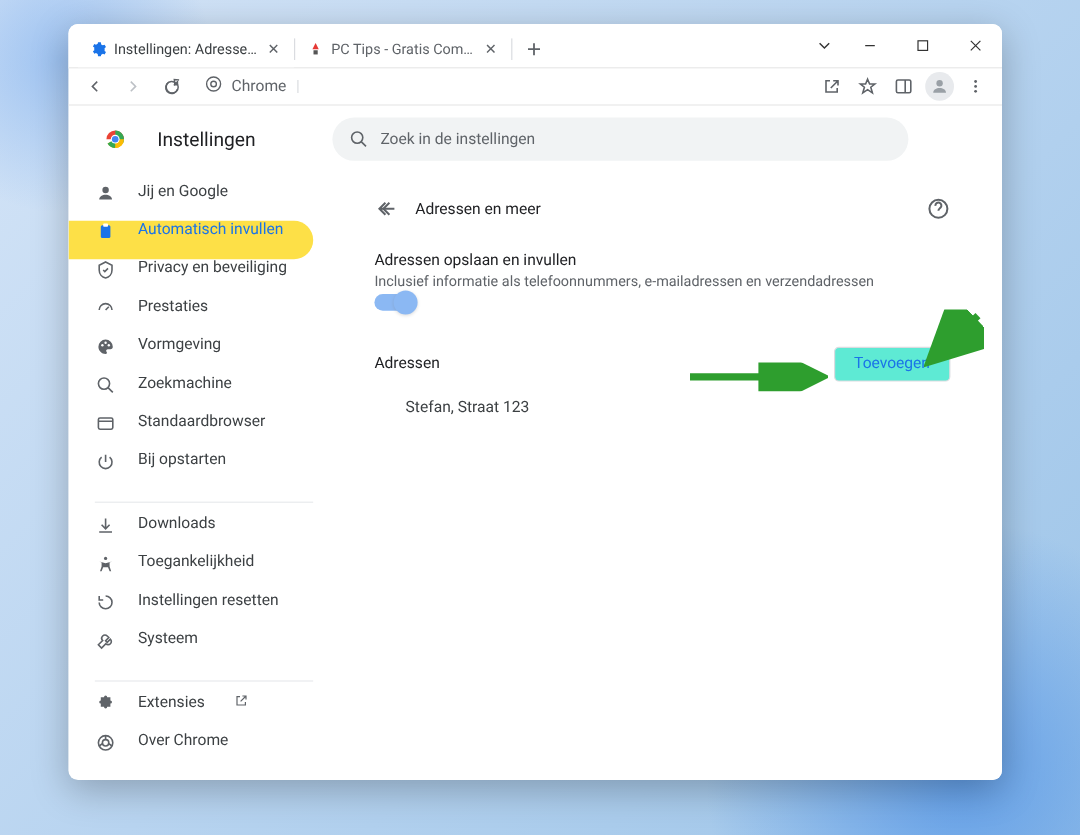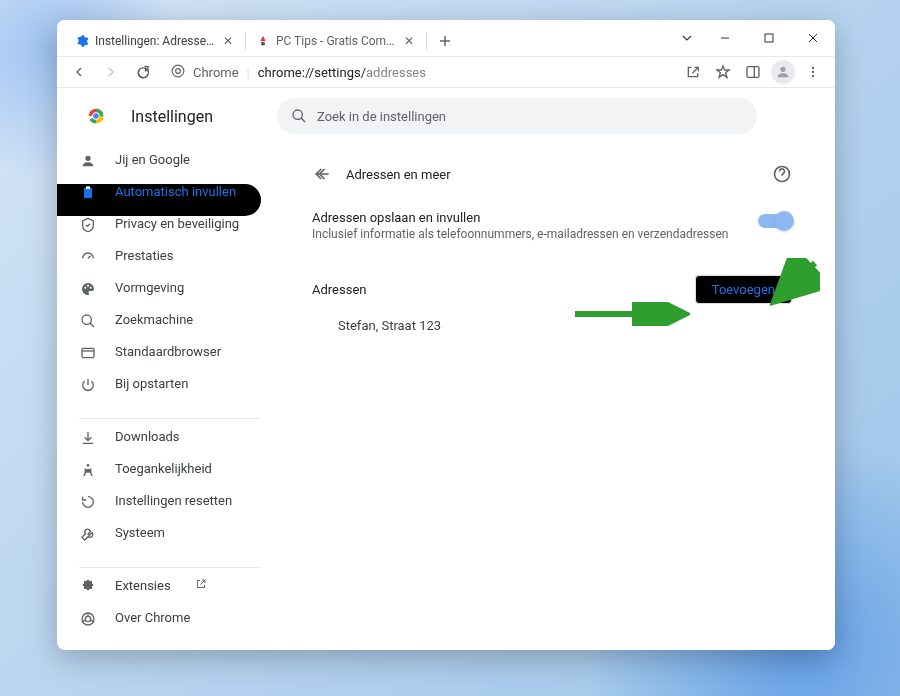--- a/index.html
+++ b/index.html
@@ -47,41 +47,41 @@
   .toolbar-right { display:flex; align-items:center; gap:2px; margin-left:6px; }
   .avatar { width:24px; height:24px; border-radius:50%; background:#e8eaed; display:flex; align-items:center; justify-content:center; }
   .settings-header { height:56px; display:flex; align-items:center; padding:0 28px; gap:24px; }
   .chrome-logo { width:22px; height:22px; }
   .settings-title { font-size:16px; color:#202124; font-weight:400; }
   .search-box { flex:1; max-width:480px; height:36px; background:#f1f3f4; border-radius:18px; display:flex; align-items:center; padding:0 14px; gap:10px; color:#5f6368; font-size:13px; margin-left:40px; }
 
   .main-area { flex:1; display:flex; }
   .sidebar { width:212px; padding:8px 8px 8px 0; overflow-y:auto; }
   .side-item { height:32px; display:flex; gap:18px; padding-left:22px; border-radius:0 16px 16px 0; font-size:13px; color:#3c4043; cursor:pointer; }
-  .side-item.active { background:#000000; color:#1a73e8; }
+  .side-item.active { background:#fde047; color:#1a73e8; }
   .side-item.active .side-ico { color:#1a73e8; }
   .side-ico { width:18px; height:18px; color:#5f6368; display:flex; align-items:center; justify-content:center; }
   .side-sep { height:1px; background:#e8eaed; margin:10px 0 10px 22px; }
   .ext-arrow { margin-left:6px; }
 
   .panel-wrap { flex:1; background:#fff; padding:10px 0 0 0; overflow:hidden; position:relative; }
   .panel { width:480px; margin:0 auto; }
   .panel-header { display:flex; align-items:center; height:40px; gap:14px; }
   .panel-back { width:20px; height:20px; color:#5f6368; cursor:pointer; }
   .panel-title { font-size:13px; color:#202124; flex:1; }
   .help-ico { width:20px; height:20px; color:#5f6368; cursor:pointer; }
-  .setting-row { display:flex; align-items:flex-start; padding:16px 0; }
+  .setting-row { display:flex; align-items:flex-start; padding:16px 0;flex-direction:column; }
   .setting-text { flex:1; }
   .setting-title { font-size:13px; color:#202124; }
   .setting-sub { font-size:12px; color:#5f6368; margin-top:2px; }
   .toggle { width:34px; height:14px; background:#1a73e8; border-radius:7px; position:relative; top:4px; cursor:pointer; opacity:.5; }
   .toggle::after { content:""; position:absolute; right:-2px; top:-3px; width:20px; height:20px; background:#1a73e8; border-radius:50%; box-shadow:0 1px 3px rgba(0,0,0,.3); }
   .section-row { display:flex; align-items:center; padding-top:18px; }
   .section-label { flex:1; font-size:13px; color:#202124; }
-  .add-btn { border:1px solid #dadce0; background:#000000; color:#1a73e8; font-size:13px; padding:6px 16px; border-radius:4px; cursor:pointer;margin-left:48px; }
+  .add-btn { border:1px solid #dadce0; background:#5eead4; color:#1a73e8; font-size:13px; padding:6px 16px; border-radius:4px; cursor:pointer;margin-left:48px; }
   .addr-item { padding:14px 0 14px 26px; font-size:13px; color:#3c4043; }
 
   
   .arrow { position:absolute; z-index:20; }
   .arrow svg { display:block; }
 
   .content-col { display:flex; flex-direction:column; flex:1; }
 </style>
 </head>
 <body>
@@ -163,21 +163,20 @@
           <path d="M19 4v5h-5" stroke="#5f6368" stroke-width="2" fill="none"></path>
         </svg>
       </div>
     <div class="omnibox">
       <span class="lock"><svg width="14" height="14" viewBox="0 0 24 24">
             <circle cx="12" cy="12" r="10" fill="none" stroke="#5f6368" stroke-width="2"></circle>
             <circle cx="12" cy="12" r="4" fill="none" stroke="#5f6368" stroke-width="2"></circle>
           </svg></span>
       <span>Chrome</span>
       <span style="color:#dadce0">|</span>
-      <span><span class="host">chrome://settings/</span><span class="path">addresses</span></span>
     </div>
     <div class="toolbar-right">
       <div class="tool-btn">
           <svg width="16" height="16" viewBox="0 0 24 24" fill="none" stroke="#5f6368" stroke-width="2">
             <path d="M14 5l6 0 0 6M20 5l-9 9M10 5H5v14h14v-5"></path>
           </svg>
         </div>
       <div class="tool-btn">
           <svg width="16" height="16" viewBox="0 0 24 24" fill="none" stroke="#5f6368" stroke-width="2">
             <path d="M12 3l2.5 6H21l-5 4 2 7-6-4-6 4 2-7-5-4h6.5z"></path>

